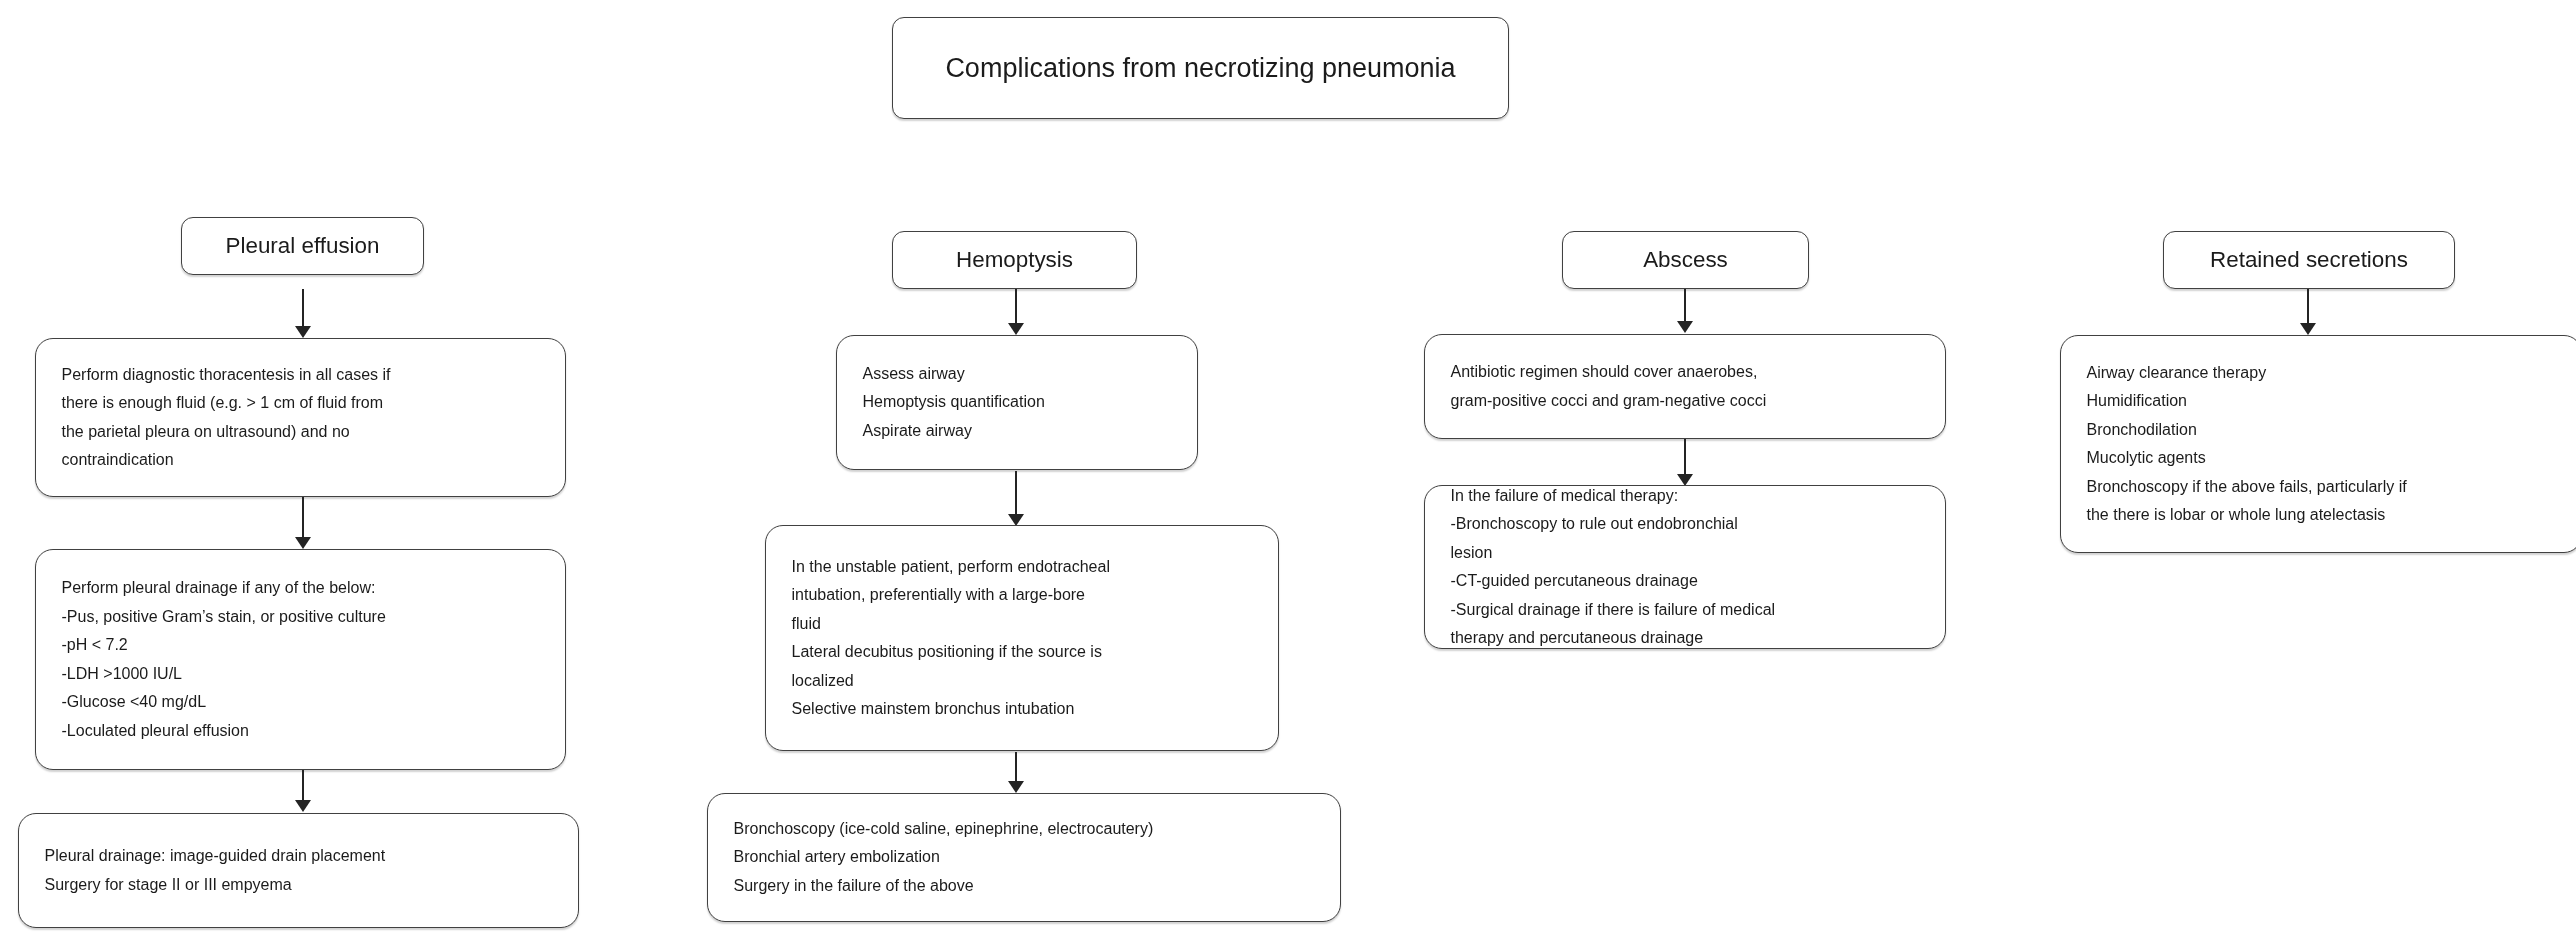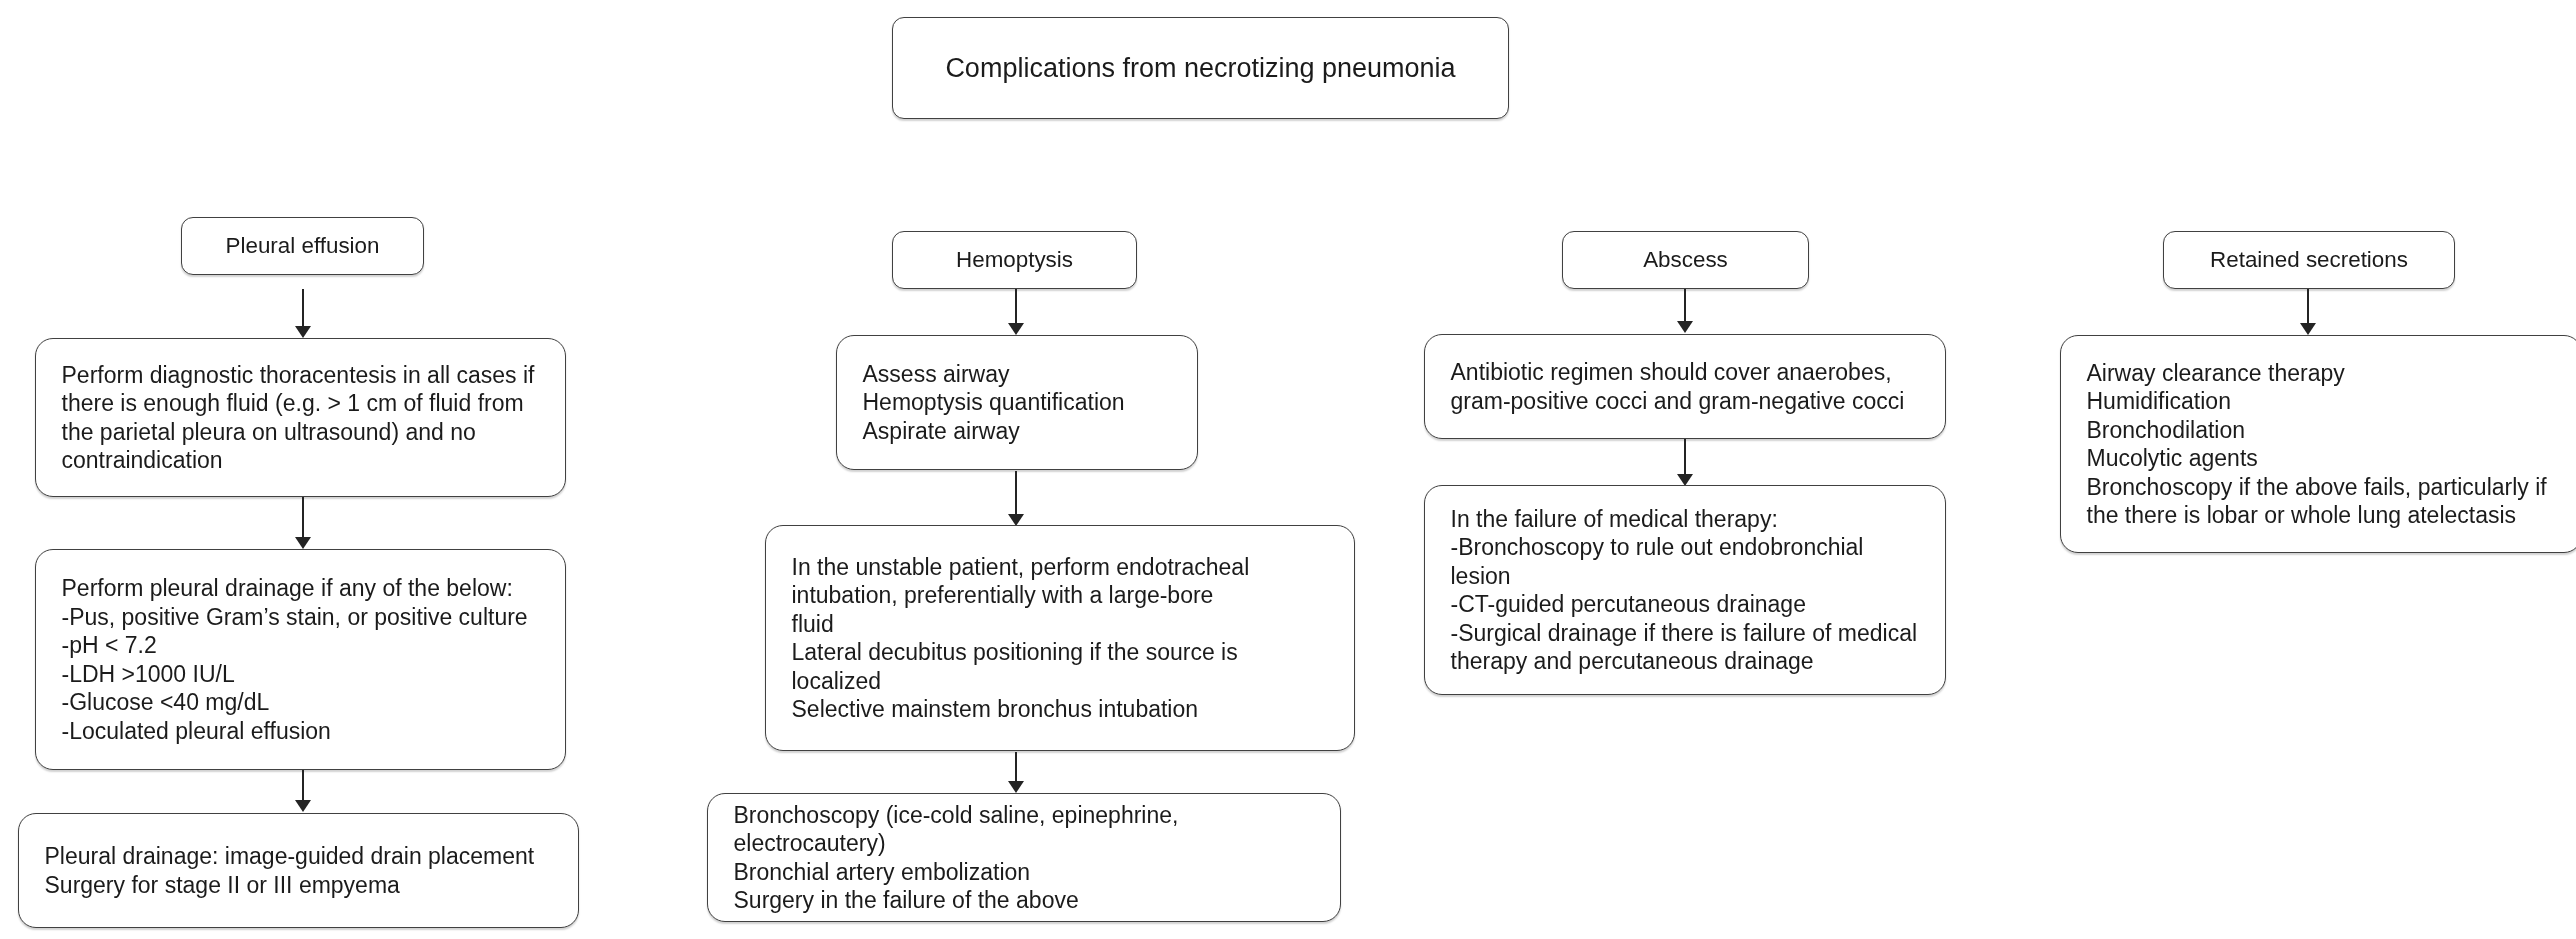--- a/index.html
+++ b/index.html
@@ -27,21 +27,21 @@
     justify-content: center;
     padding: 8.5px 12px 8.5px 25.5px;
     box-shadow: 0 1.8px 1.8px rgba(0,0,0,0.18);
   }
   .box.header, .box.title {
     align-items: center;
     padding: 6px 24px;
     border-radius: 12px;
   }
   .line {
-    font-size: 23px;
+    font-size: 16px;
     line-height: 28.5px;
     text-align: left;
   }
   .box.header .line {
     font-size: 22.4px;
     text-align: center;
   }
   .box.title .line {
     font-size: 27px;
     text-align: center;
@@ -123,21 +123,21 @@
   </div>
   <div class="box" style="left:836px;top:335px;width:362px;height:135px">
     <div class="line">Assess airway</div>
     <div class="line">Hemoptysis quantification</div>
     <div class="line">Aspirate airway</div>
   </div>
   <div class="arrow" style="left:1007px;top:471px;height:55px">
     <div class="shaft"></div>
     <div class="head"></div>
   </div>
-  <div class="box" style="left:765px;top:525px;width:590px;height:226px">
+  <div class="box" style="left:765px;top:525px;width:514px;height:226px">
     <div class="line">In the unstable patient, perform endotracheal</div>
     <div class="line">intubation, preferentially with a large-bore</div>
     <div class="line">fluid</div>
     <div class="line">Lateral decubitus positioning if the source is</div>
     <div class="line">localized</div>
     <div class="line">Selective mainstem bronchus intubation</div>
   </div>
   <div class="arrow" style="left:1007px;top:752px;height:41px">
     <div class="shaft"></div>
     <div class="head"></div>
@@ -156,21 +156,21 @@
     <div class="head"></div>
   </div>
   <div class="box" style="left:1424px;top:334px;width:522px;height:105px">
     <div class="line">Antibiotic regimen should cover anaerobes,</div>
     <div class="line">gram-positive cocci and gram-negative cocci</div>
   </div>
   <div class="arrow" style="left:1676px;top:439px;height:47px">
     <div class="shaft"></div>
     <div class="head"></div>
   </div>
-  <div class="box" style="left:1424px;top:485px;width:522px;height:210px">
+  <div class="box" style="left:1424px;top:485px;width:522px;height:164px">
     <div class="line">In the failure of medical therapy:</div>
     <div class="line">-Bronchoscopy to rule out endobronchial</div>
     <div class="line">lesion</div>
     <div class="line">-CT-guided percutaneous drainage</div>
     <div class="line">-Surgical drainage if there is failure of medical</div>
     <div class="line">therapy and percutaneous drainage</div>
   </div>
 
   <div class="box header" style="left:2163px;top:231px;width:292px;height:58px">
     <div class="line">Retained secretions</div>

